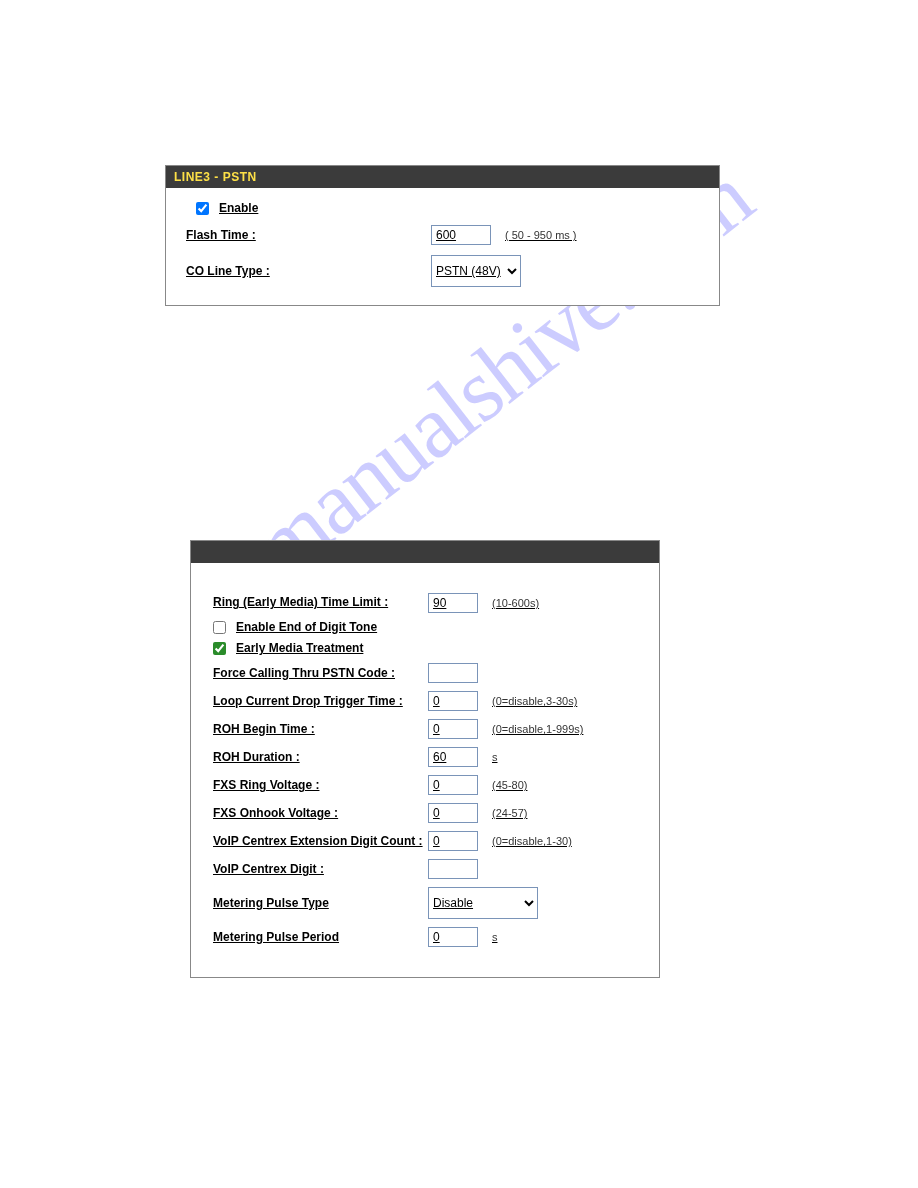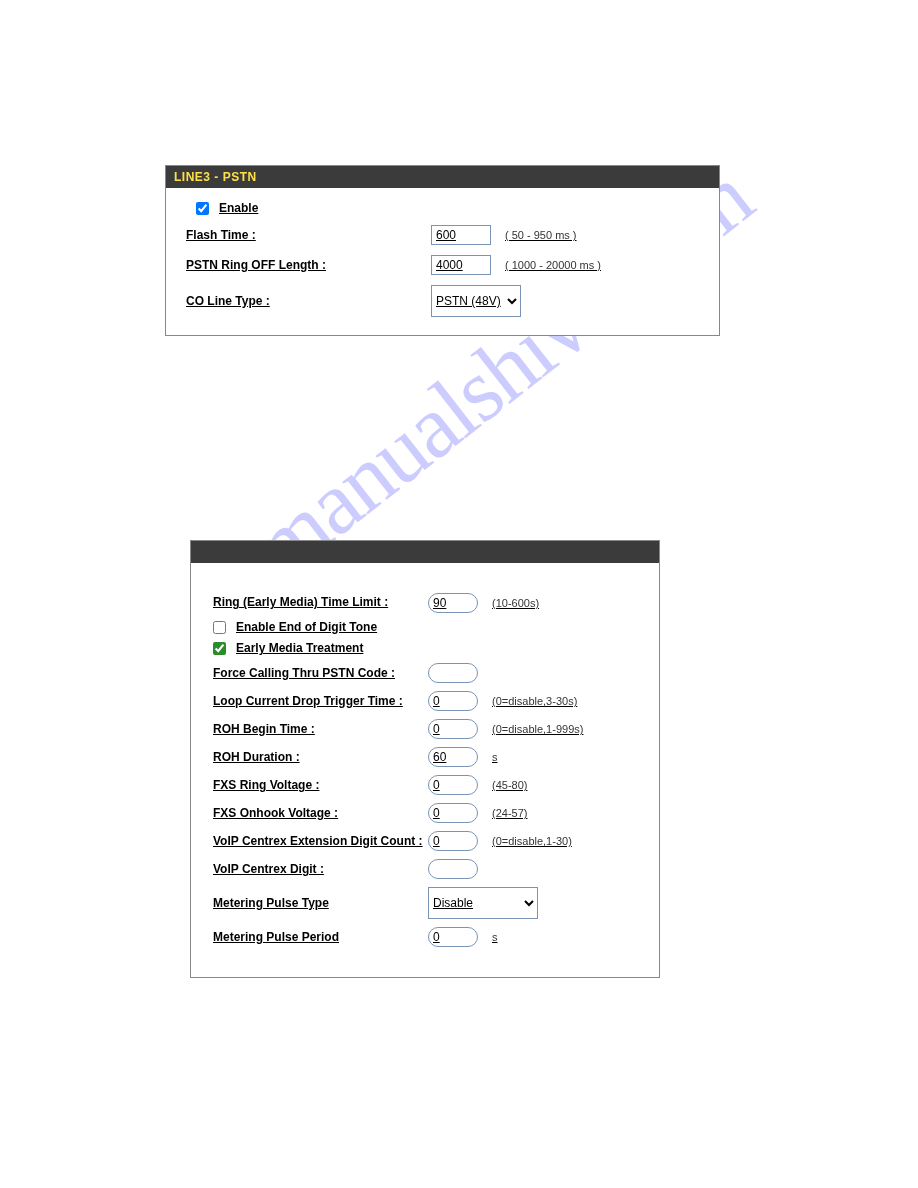--- a/index.html
+++ b/index.html
@@ -67,21 +67,21 @@
   .hint {
     font-size: 11px;
     color: #333;
     margin-left: 14px;
   }
   .panel1 { left: 165px; top: 165px; width: 555px; }
   .panel2 { left: 190px; top: 540px; width: 470px; }
   .panel2 .panel-header { min-height: 20px; }
   .panel2 .panel-body { padding: 30px 22px 30px 22px; }
   .panel2 .row { margin-bottom: 8px; }
-  .panel2 input[type="text"] { width: 50px; border-radius: 10px; }
+  .panel2 input[type="text"] { width: 50px; }
   .watermark {
     position: absolute;
     left: 200px; top: 320px;
     font-size: 90px;
     color: rgba(110,110,255,0.35);
     transform: rotate(-38deg);
     transform-origin: 50% 50%;
     pointer-events: none;
     font-family: Georgia, serif;
     white-space: nowrap;
@@ -101,25 +101,20 @@
       <input type="checkbox" class="cb" checked="" style="">
       <span class="label" style="width:auto;">Enable</span>
     </div>
 
     <div class="row">
       <span class="label">Flash Time :</span>
       <input type="text" value="600" style="">
       <span class="hint">( 50 - 950 ms )</span>
     </div>
 
-    <div class="row">
-      <span class="label">PSTN Ring OFF Length :</span>
-      <input type="text" value="4000" style="">
-      <span class="hint">( 1000 - 20000 ms )</span>
-    </div>
 
     <div class="row" style="margin-bottom:0;">
       <span class="label">CO Line Type :</span>
       <select style="width:90px;">
         <option>PSTN (48V)</option>
       </select>
     </div>
 
   </div>
 </div>

